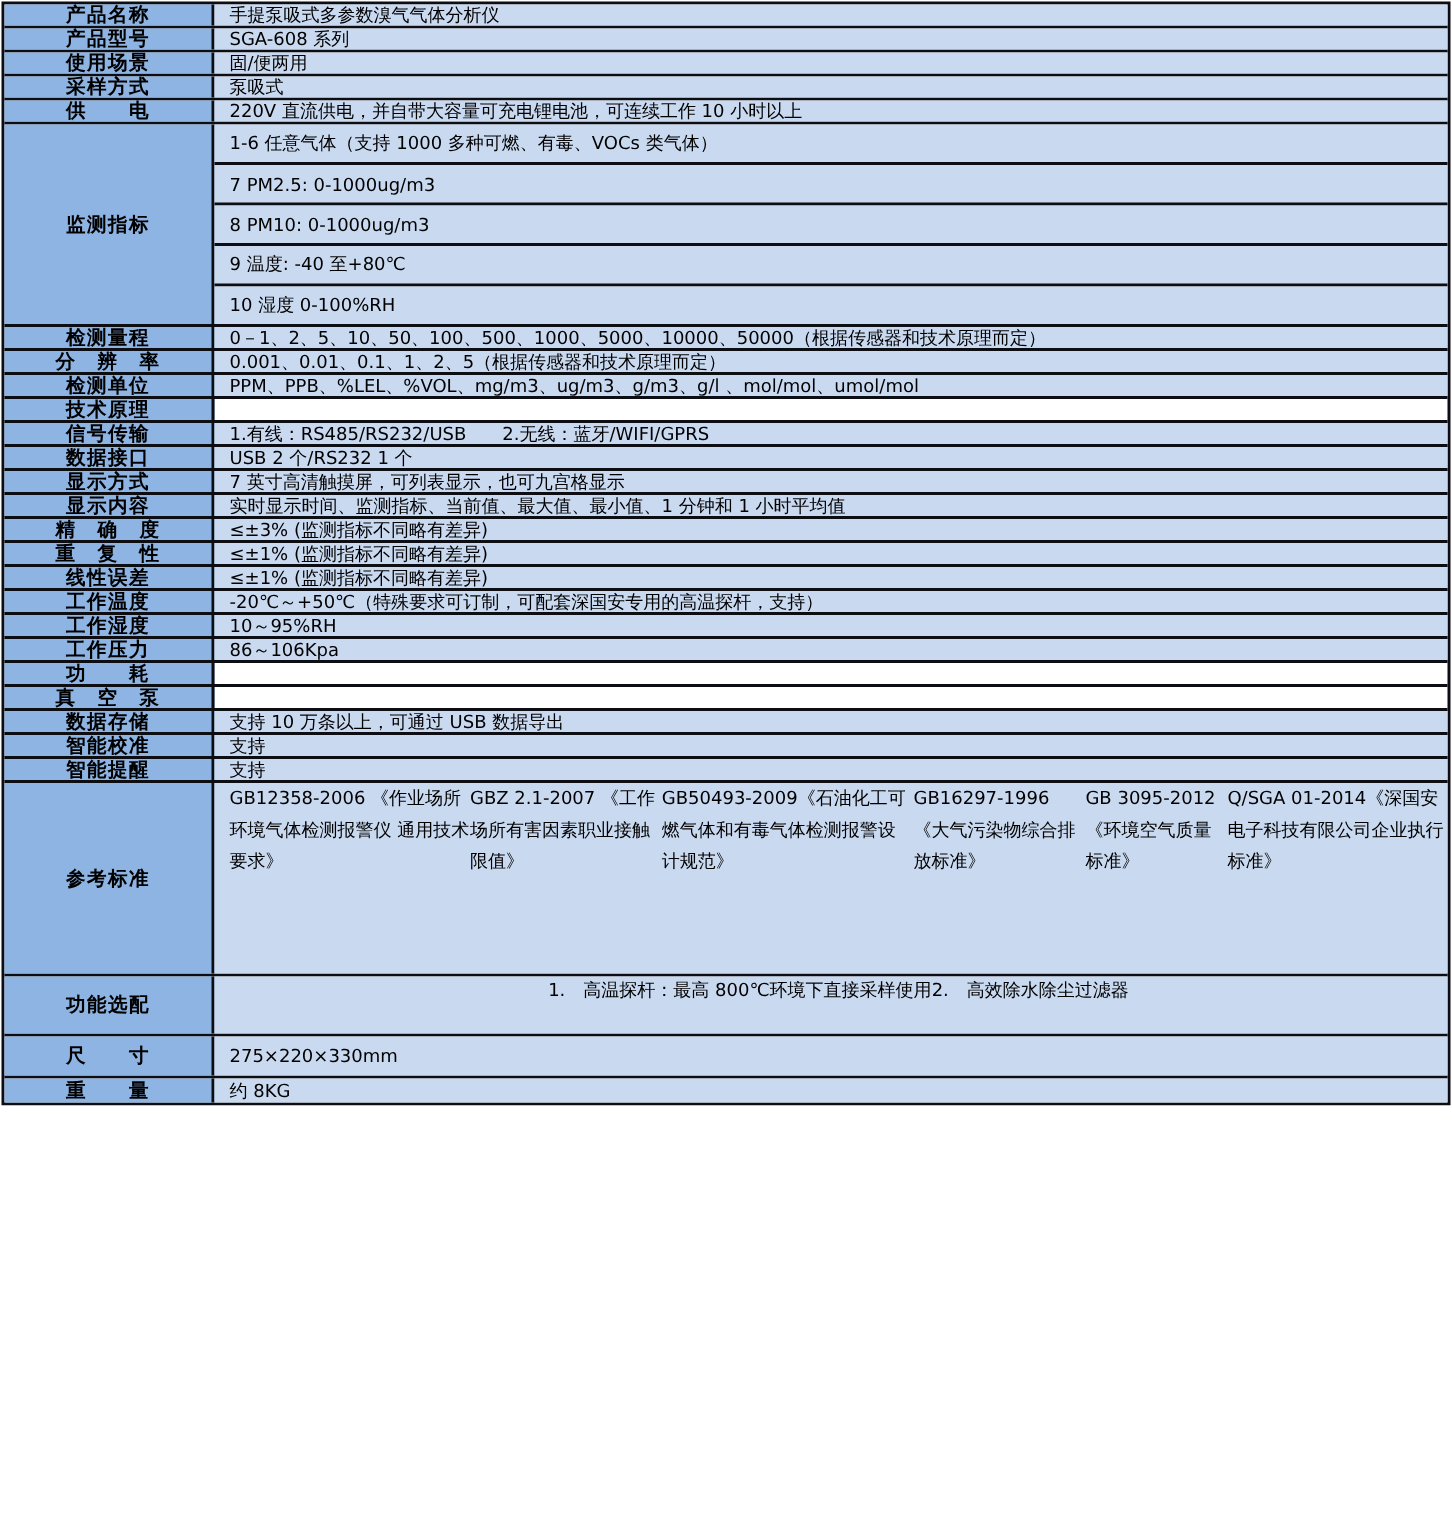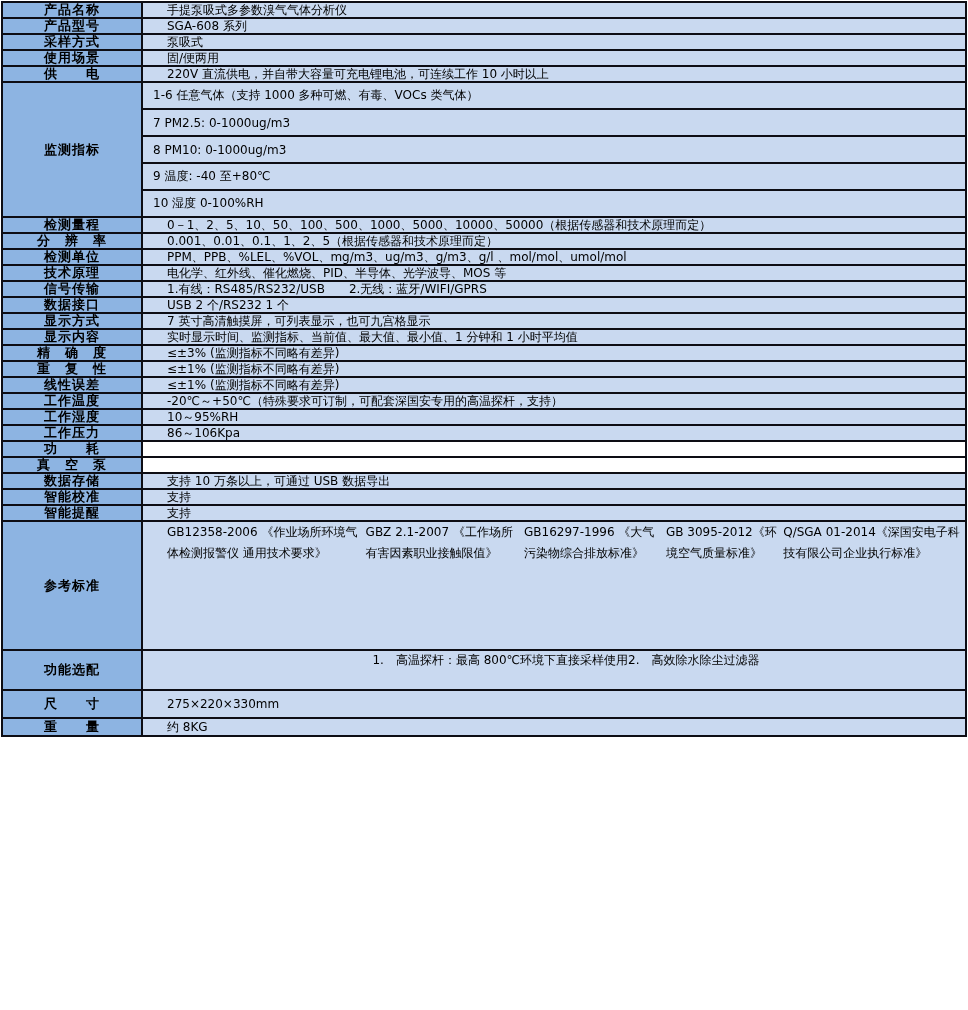--- a/index.html
+++ b/index.html
@@ -21,21 +21,21 @@
     width:140px; flex:0 0 140px;
     background:#8db4e2;
     border-right:2px solid #0d0d14;
     display:flex; align-items:center; justify-content:center;
     font-size:13px; font-weight:bold; letter-spacing:1px;
     text-align:center;
   }
   .val {
     flex:1; background:#c9d9f0;
     display:flex; align-items:center;
-    padding-left:24px; font-size:12px;
+    padding-left:10px; font-size:12px;
   }
   .subcol { flex:1; display:flex; flex-direction:column; }
   .sub {
     flex:1; background:#c9d9f0;
     display:flex; align-items:center;
     padding-left:10px; font-size:12px;
     border-bottom:2px solid #0d0d14;
   }
   .sub:last-child { border-bottom:none; }
   .val.lines {
@@ -53,27 +53,27 @@
     <div class="lab">产品名称</div>
     <div class="val">手提泵吸式多参数溴气气体分析仪</div>
   </div>
 
   <div class="row">
     <div class="lab">产品型号</div>
     <div class="val">SGA-608 系列</div>
   </div>
 
   <div class="row">
+    <div class="lab">使用场景</div>
+    <div class="val">固/便两用</div>
+  </div>
+
+  <div class="row">
     <div class="lab">采样方式</div>
     <div class="val">泵吸式</div>
-  </div>
-
-  <div class="row">
-    <div class="lab">使用场景</div>
-    <div class="val">固/便两用</div>
   </div>
 
   <div class="row">
     <div class="lab">供　　电</div>
     <div class="val">220V 直流供电，并自带大容量可充电锂电池，可连续工作 10 小时以上</div>
   </div>
 
   <div class="row monitoring">
     <div class="lab">监测指标</div>
     <div class="subcol">
@@ -95,21 +95,20 @@
     <div class="val">0.001、0.01、0.1、1、2、5（根据传感器和技术原理而定）</div>
   </div>
 
   <div class="row">
     <div class="lab">检测单位</div>
     <div class="val">PPM、PPB、%LEL、%VOL、mg/m3、ug/m3、g/m3、g/l 、mol/mol、umol/mol</div>
   </div>
 
   <div class="row">
     <div class="lab">技术原理</div>
-    <div class="val">电化学、红外线、催化燃烧、PID、半导体、光学波导、MOS 等</div>
   </div>
 
   <div class="row">
     <div class="lab">信号传输</div>
     <div class="val">1.有线：RS485/RS232/USB　　2.无线：蓝牙/WIFI/GPRS</div>
   </div>
 
   <div class="row">
     <div class="lab">数据接口</div>
     <div class="val">USB 2 个/RS232 1 个</div>
@@ -176,20 +175,21 @@
   <div class="row">
     <div class="lab">智能提醒</div>
     <div class="val">支持</div>
   </div>
 
   <div class="row ref">
     <div class="lab">参考标准</div>
     <div class="val lines">
       <div class="line">GB12358-2006 《作业场所环境气体检测报警仪 通用技术要求》</div>
       <div class="line">GBZ 2.1-2007 《工作场所有害因素职业接触限值》</div>
+      <div class="line">GB50493-2009《石油化工可燃气体和有毒气体检测报警设计规范》</div>
       <div class="line">GB16297-1996 《大气污染物综合排放标准》</div>
       <div class="line">GB 3095-2012《环境空气质量标准》</div>
       <div class="line">Q/SGA 01-2014《深国安电子科技有限公司企业执行标准》</div>
     </div>
   </div>
 
   <div class="row feature">
     <div class="lab">功能选配</div>
     <div class="val lines feature-lines">
       <div class="line">1.　高温探杆：最高 800℃环境下直接采样使用</div>

